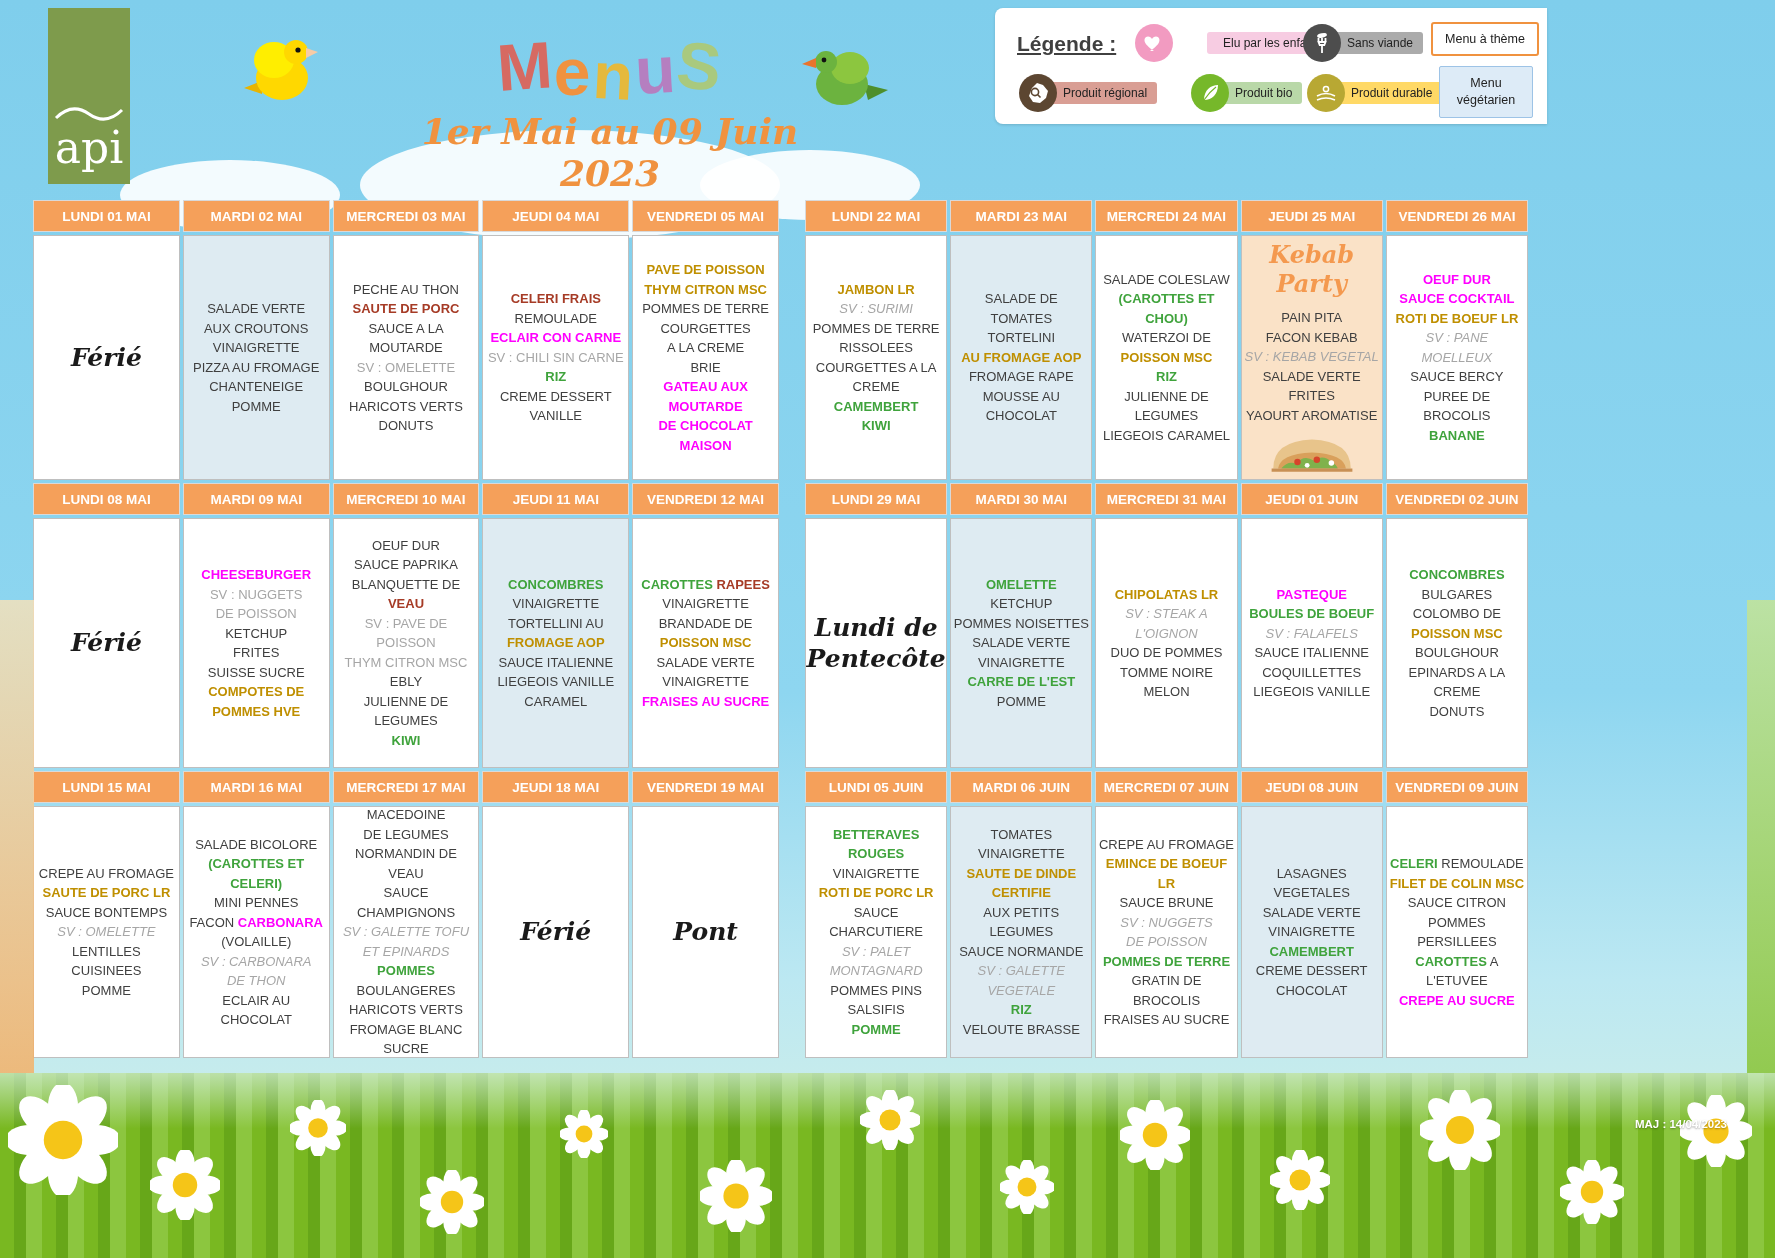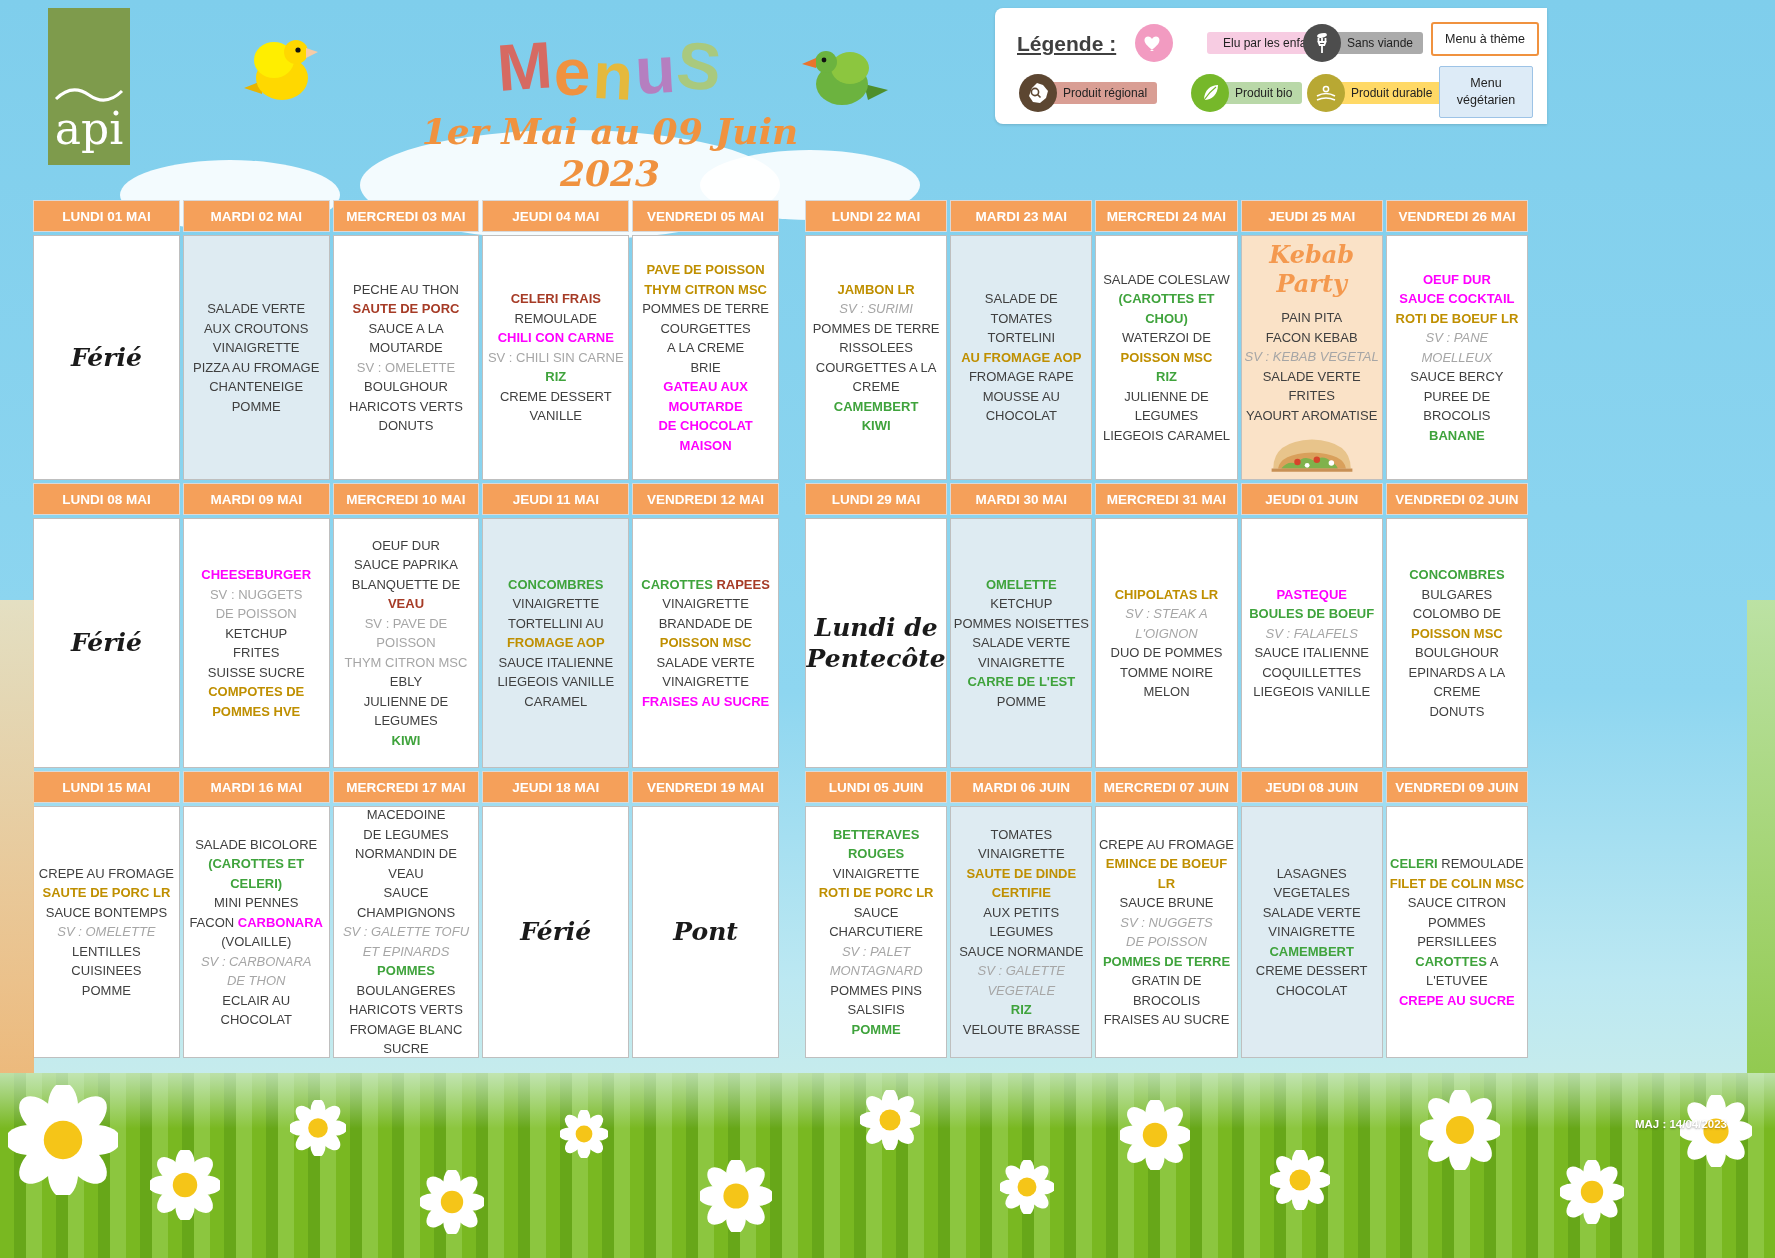--- a/index.html
+++ b/index.html
@@ -6,21 +6,21 @@
     --hdr:#F5A05A; --blue:#DEEBF2; --peach:#FAE2C7;
     --gold:#BF8F00; --pink:#FF00FF; --grn:#3FA33C; --red:#A63B26; --sv:#A6A6A6;
     --ink:#3F3F3F;
   }
   *{margin:0;padding:0;box-sizing:border-box;}
   body{font-family:"Liberation Sans",sans-serif;}
   .stage{position:relative;width:1775px;height:1258px;overflow:hidden;
          background:linear-gradient(180deg,#7FCEEC 0%,#8ED6F0 55%,#BCE8F2 78%,#D8F2E2 100%);}
   .cloud{position:absolute;background:#fff;opacity:.9;border-radius:50%;}
   
-  .logo{position:absolute;left:48px;top:8px;width:82px;height:157px;background:#7E9B4C;
+  .logo{position:absolute;left:48px;top:8px;width:82px;height:176px;background:#7E9B4C;
         display:flex;flex-direction:column;align-items:center;justify-content:flex-end;padding-bottom:14px;}
   .logo .api-word{color:#fff;font-family:"DejaVu Serif",serif;font-size:44px;line-height:1;}
   .title-wrap{position:absolute;left:370px;top:28px;width:480px;text-align:center;}
   .menus-title{font-size:66px;font-weight:bold;letter-spacing:2px;}
   .menus-title span{display:inline-block;}
   .menus-title span:nth-child(1){transform:rotate(-4deg);}
   .menus-title span:nth-child(2){transform:translateY(6px);}
   .menus-title span:nth-child(3){transform:translateY(10px) rotate(3deg);}
   .menus-title span:nth-child(4){transform:translateY(4px) rotate(-3deg);}
   .menus-title span:nth-child(5){transform:rotate(6deg);}
@@ -199,21 +199,21 @@
         <div class="ln"><span class="s-k">SAUCE A LA</span></div>
         <div class="ln"><span class="s-k">MOUTARDE</span></div>
         <div class="ln"><span class="s-sv">SV : OMELETTE</span></div>
         <div class="ln"><span class="s-k">BOULGHOUR</span></div>
         <div class="ln"><span class="s-k">HARICOTS VERTS</span></div>
         <div class="ln"><span class="s-k">DONUTS</span></div>
       </div>
       <div class="cell">
         <div class="ln"><span class="s-red">CELERI FRAIS</span></div>
         <div class="ln"><span class="s-k">REMOULADE</span></div>
-        <div class="ln"><span class="s-pink">CHILI CON CARNE</span></div>
+        <div class="ln"><span class="s-pink">ECLAIR CON CARNE</span></div>
         <div class="ln"><span class="s-sv">SV : CHILI SIN CARNE</span></div>
         <div class="ln"><span class="s-grn">RIZ</span></div>
         <div class="ln"><span class="s-k">CREME DESSERT</span></div>
         <div class="ln"><span class="s-k">VANILLE</span></div>
       </div>
       <div class="cell">
         <div class="ln"><span class="s-gold">PAVE DE POISSON</span></div>
         <div class="ln"><span class="s-gold">THYM CITRON MSC</span></div>
         <div class="ln"><span class="s-k">POMMES DE TERRE</span></div>
         <div class="ln"><span class="s-k">COURGETTES</span></div>

